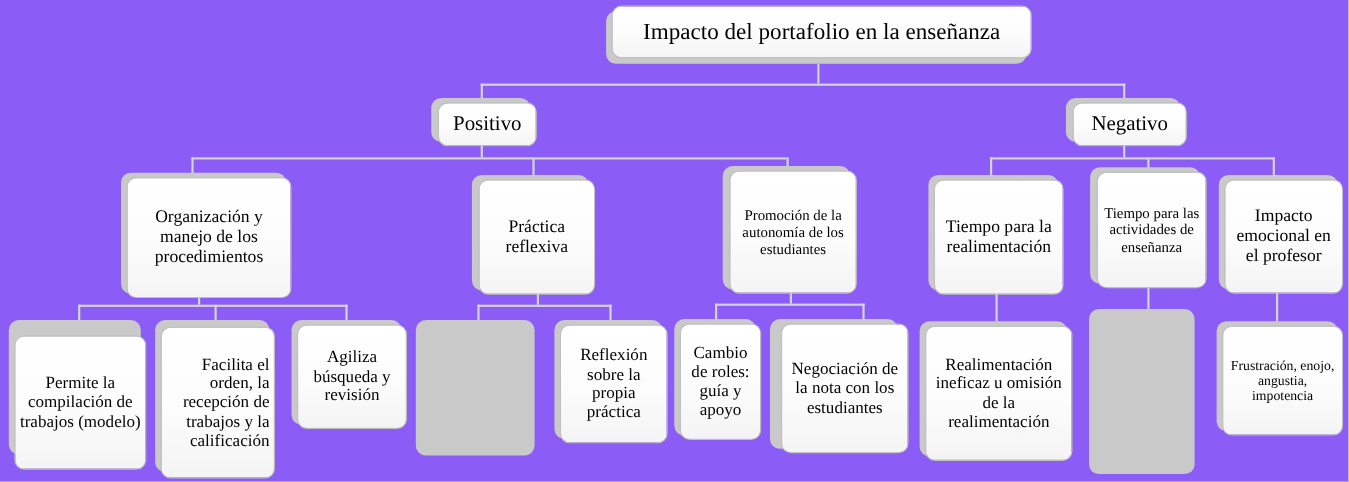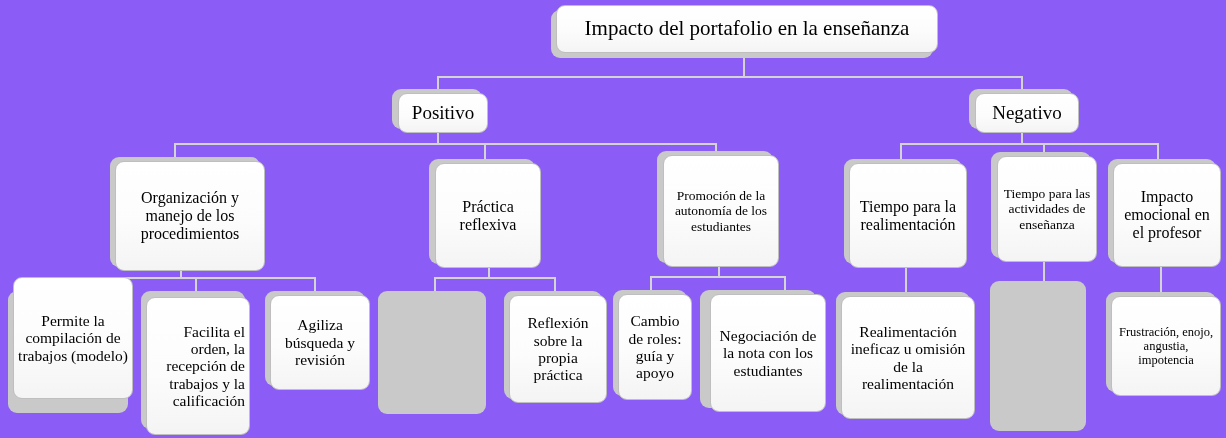--- a/index.html
+++ b/index.html
@@ -154,21 +154,21 @@
   </div>
 
   <div class="node t-small" style="left:997px; top:156px; width:100px; height:106px;">
     <span>Tiempo para las actividades de enseñanza</span>
   </div>
 
   <div class="node t-lvl3" style="left:1113px; top:163px; width:108px; height:104px;">
     <span>Impacto emocional en el profesor</span>
   </div>
 
-  <div class="node t-leaf" style="left:13px; top:277px; width:120px; height:122px;justify-content:flex-end;">
+  <div class="node t-leaf" style="left:13px; top:305px; width:120px; height:122px;justify-content:flex-end;">
     <span>Permite la compilación de trabajos (modelo)</span>
   </div>
 
   <div class="node t-leaf" style="left:146px; top:297px; width:104px; height:138px;text-align:right;">
     <span>Facilita el orden, la recepción de trabajos y la calificación</span>
   </div>
 
   <div class="node t-leaf" style="left:270px; top:295px; width:100px; height:95px;">
     <span>Agiliza búsqueda y revisión</span>
   </div>

